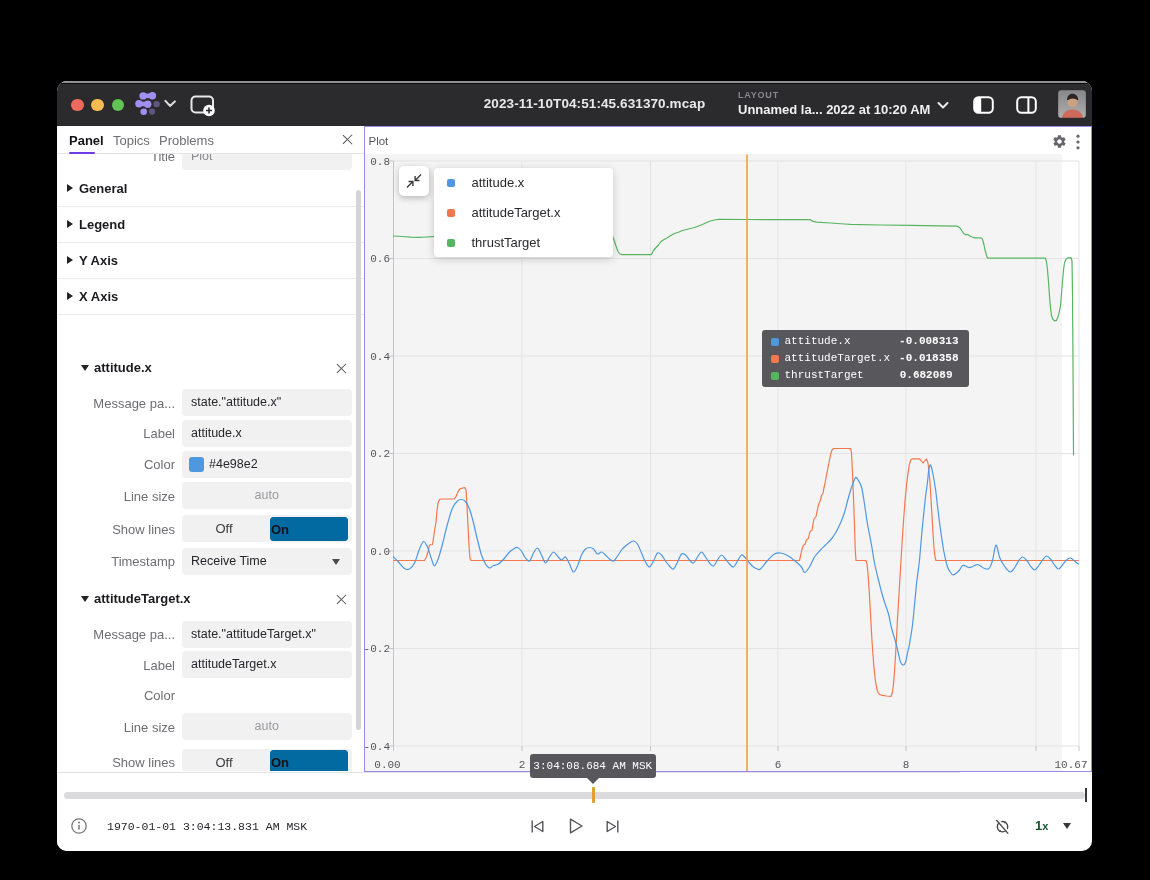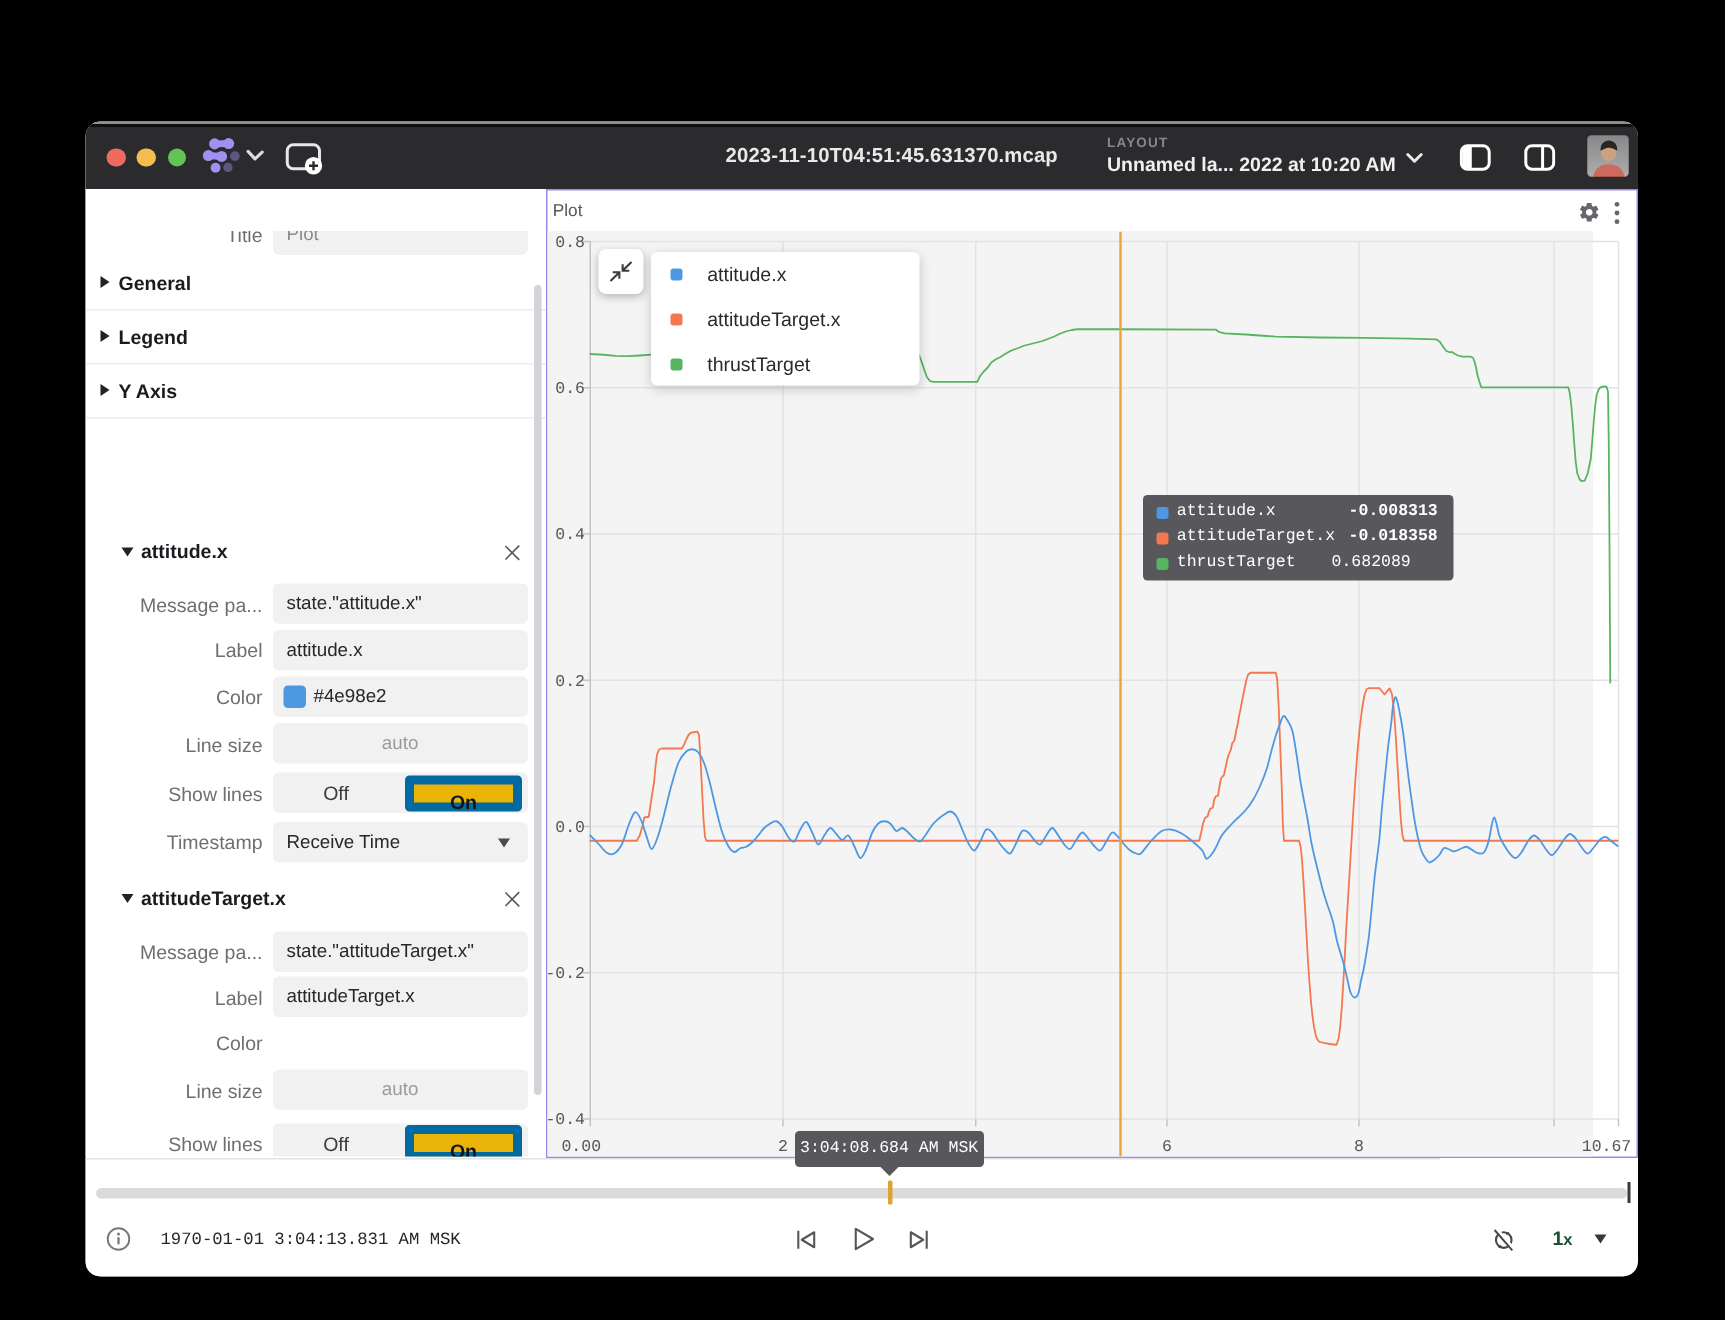--- a/index.html
+++ b/index.html
@@ -40,21 +40,21 @@
 .bbar { position:absolute; left:0; top:691.2px; width:903px; height:79px; background:#fff; border-top:1px solid #e2e2e4; }
 .mono { font-family:"Liberation Mono", monospace; }
 .legend { position:absolute; left:69px; top:14px; width:179px; height:89.5px; background:#fff; border-radius:4px; box-shadow:0 2px 8px rgba(0,0,0,.18); }
 .lrow { position:absolute; left:13px; width:160px; height:16px; }
 .lsq { position:absolute; left:0; top:4px; width:8px; height:8px; border-radius:2px; }
 .ltxt { position:absolute; left:25px; top:0; font-size:13px; color:#2a2a2e; }
 .dtip { position:absolute; background:#58585c; border-radius:3px; }
 .csw { position:absolute; left:6.5px; top:6px; width:15px; height:15px; border-radius:3px; }
 .seg { position:absolute; left:125px; width:169.5px; height:27px; background:#f1f1f2; border-radius:4px; }
 .segoff { position:absolute; left:0; top:0; width:84px; height:27px; font-size:13px; color:#3a3a3f; text-align:center; line-height:27px; }
-.segon { position:absolute; left:88px; top:1.5px; width:78px; height:24px; background:#eab308; border:6px solid #0369a1; border-radius:3px; font-size:13px; font-weight:700; color:#141418; text-align:center; line-height:23px; }
+.segon { position:absolute; left:88px; top:1.5px; width:78px; height:24px; background:#0369a1; border:1px solid #0369a1; border-radius:3px; font-size:13px; font-weight:700; color:#141418; text-align:left; line-height:23px; }
 .scroll { position:absolute; left:299px; top:64px; width:4.5px; height:540px; background:#d4d4d8; border-radius:2.5px; }
 </style>
 </head>
 <body>
 <div class="win">
 
   <div class="tbar">
     <div class="tl" style="left:14.4px;background:#ee6a5f"></div>
     <div class="tl" style="left:34.4px;background:#f5bd4f"></div>
     <div class="tl" style="left:54.5px;background:#61c454"></div>
@@ -102,34 +102,45 @@
         </defs>
       <rect width="28" height="28" rx="3" fill="url(#avbg)"></rect>
       <ellipse cx="14.5" cy="11.5" rx="5.2" ry="6" fill="#caa183"></ellipse>
       <path d="M9 10c0-4 2.3-6.3 5.5-6.3S20.2 6 20.2 10c0 1-2.5-1.5-5.7-1.5S9 11.3 9 10z" fill="#2c2520"></path>
       <path d="M4 28c1-5.5 5-8.5 10.5-8.5S24.3 22.5 25 28z" fill="#cd6a5d"></path>
       <rect width="28" height="28" rx="3" fill="none" stroke="rgba(0,0,0,.25)"></rect>
     </svg>
   </div>
 
   <div class="sbar">
+    <div class="tabs">
+      <div class="tab tabA" style="left:12px">Panel</div>
+      <div class="tab" style="left:56px">Topics</div>
+      <div class="tab" style="left:102px">Problems</div>
+      <div class="xic" style="left:285px;top:8.5px"></div>
+      <div class="tabU"></div>
+    </div>
     <div class="sbc" id="sbc">
       <div class="flab" style="left:8px;top:-5px">Title</div>
       <div class="finp" style="top:-11.5px;color:#8a8a8f">Plot</div>
       <div class="acc" style="top:16.5px">
           <div class="tri triR"></div>
           <div class="acct">General</div>
         </div>
       <div class="acc" style="top:52.5px">
           <div class="tri triR"></div>
           <div class="acct">Legend</div>
         </div>
       <div class="acc" style="top:88.5px">
           <div class="tri triR"></div>
           <div class="acct">Y Axis</div>
+        </div>
+      <div class="acc" style="top:124.5px">
+          <div class="tri triR"></div>
+          <div class="acct">X Axis</div>
         </div>
 
       <div class="shead" style="top:200.5px">
           <div class="tri triD" style="left:24px;top:10px"></div>
           <div class="sheadt">attitude.x</div>
           <div class="xic" style="left:279px;top:8px"></div>
         </div>
       <div class="flab" style="left:8px;top:241.5px">Message pa...</div>
       <div class="finp" style="top:235px">state."attitude.x"</div>
       <div class="flab" style="left:8px;top:272px">Label</div>
@@ -255,21 +266,21 @@
       </div>
       <div class="dtip mono" style="left:397px;top:176px;width:207px;height:57.5px;font-size:11px;color:#fff">
         <div class="abs" style="left:9.5px;top:8px;width:8px;height:8px;border-radius:2px;background:#4e98e2"></div>
         <div class="abs" style="left:23px;top:5.5px">attitude.x</div>
         <div class="abs" style="right:10px;top:5.5px;font-weight:700">-0.008313</div>
         <div class="abs" style="left:9.5px;top:25px;width:8px;height:8px;border-radius:2px;background:#f5774d"></div>
         <div class="abs" style="left:23px;top:22.5px">attitudeTarget.x</div>
         <div class="abs" style="right:10px;top:22.5px;font-weight:700">-0.018358</div>
         <div class="abs" style="left:9.5px;top:42px;width:8px;height:8px;border-radius:2px;background:#57b560"></div>
         <div class="abs" style="left:23px;top:39.5px">thrustTarget</div>
-        <div class="abs" style="right:28px;top:39.5px;font-weight:400">0.682089</div>
+        <div class="abs" style="right:16px;top:39.5px;font-weight:700">0.682089</div>
       </div>
     </div>
   </div>
 
   <div class="bbar" id="bbar">
     <div class="abs" style="left:7px;top:19px;width:1021px;height:7px;background:#dbdbde;border-radius:3.5px"></div>
     <div class="abs" style="left:534.5px;top:14px;width:3px;height:16px;background:#dfa232;border-radius:1px"></div>
     <div class="abs" style="left:1027.5px;top:15px;width:2.2px;height:14px;background:#3a3a3e"></div>
     <svg class="abs" style="left:14px;top:45.5px" width="16" height="16" viewBox="0 0 16 16">
       <circle cx="8" cy="8" r="7.2" fill="none" stroke="#77777c" stroke-width="1.3"></circle>

